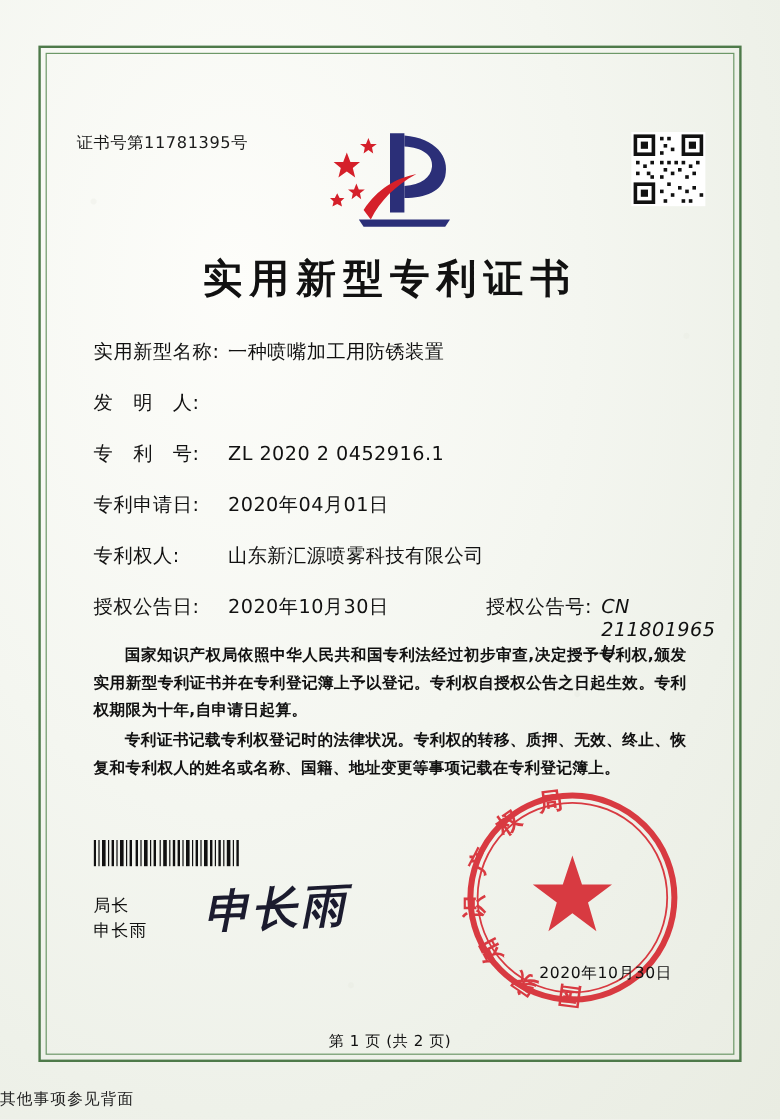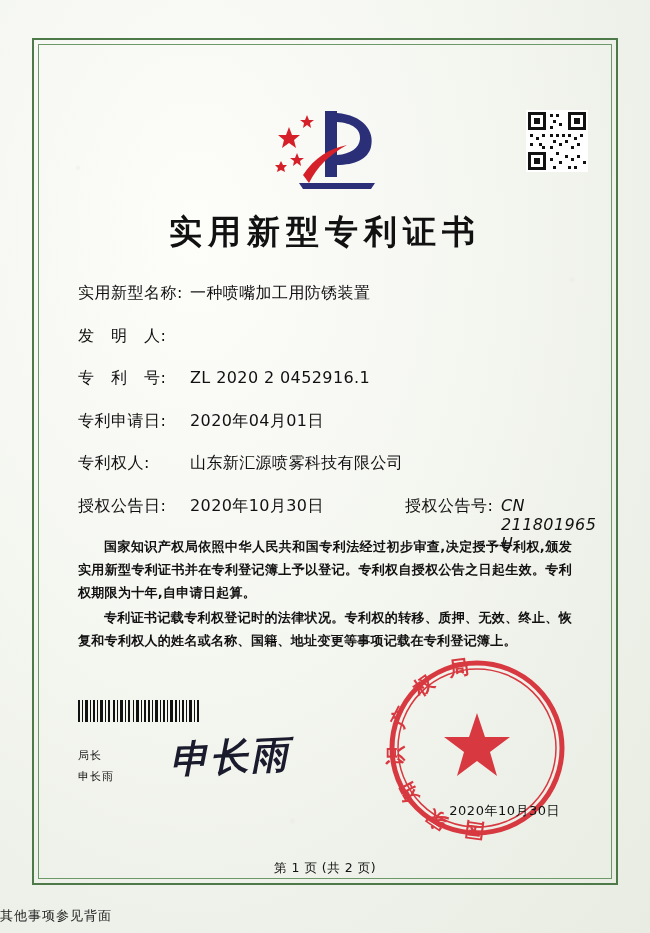--- a/index.html
+++ b/index.html
@@ -149,21 +149,21 @@
     top: 640px;
     width: 124px;
     height: 22px;
   }
 
   
   .sig-block {
     position: absolute;
     left: 18px;
     top: 685px;
-    font-size: 11px;
+    font-size: 14px;
     color: #111;
     line-height: 21px;
     letter-spacing: 1px;
   }
   .sig-script {
     position: absolute;
     left: 110px;
     top: 672px;
     font-family: "DejaVu Serif", "Liberation Serif", serif;
     font-size: 38px;
@@ -228,20 +228,21 @@
 </head>
 <body>
 
 <div class="page">
   <div class="speckle"></div>
   <div class="border-outer"></div>
   <div class="border-inner"></div>
 
   <div class="content">
 
+    <div class="cert-no">证书号第11781395号</div>
 
     <div class="logo">
       <svg viewBox="0 0 120 90" width="120" height="90">
         <path d="M58 6 L58 72 L70 72 L70 6 Z" fill="#2b2f78"></path>
         <path d="M70 8 C96 10 108 26 104 42 C101 54 88 60 70 60 L70 50 C84 49 92 43 93 34 C94 24 85 18 70 17 Z" fill="#2b2f78"></path>
         <path d="M36 70 C48 52 62 44 80 40 C62 50 50 62 42 78 Z" fill="#d5202a"></path>
         <path d="M32 78 L108 78 L104 84 L36 84 Z" fill="#2b2f78"></path>
         <g fill="#d5202a">
           <polygon points="22,22 25,30 33,30 27,35 29,43 22,38 15,43 17,35 11,30 19,30"></polygon>
           <polygon points="40,10 42,15 47,15 43,18 44,23 40,20 36,23 37,18 33,15 38,15"></polygon>

